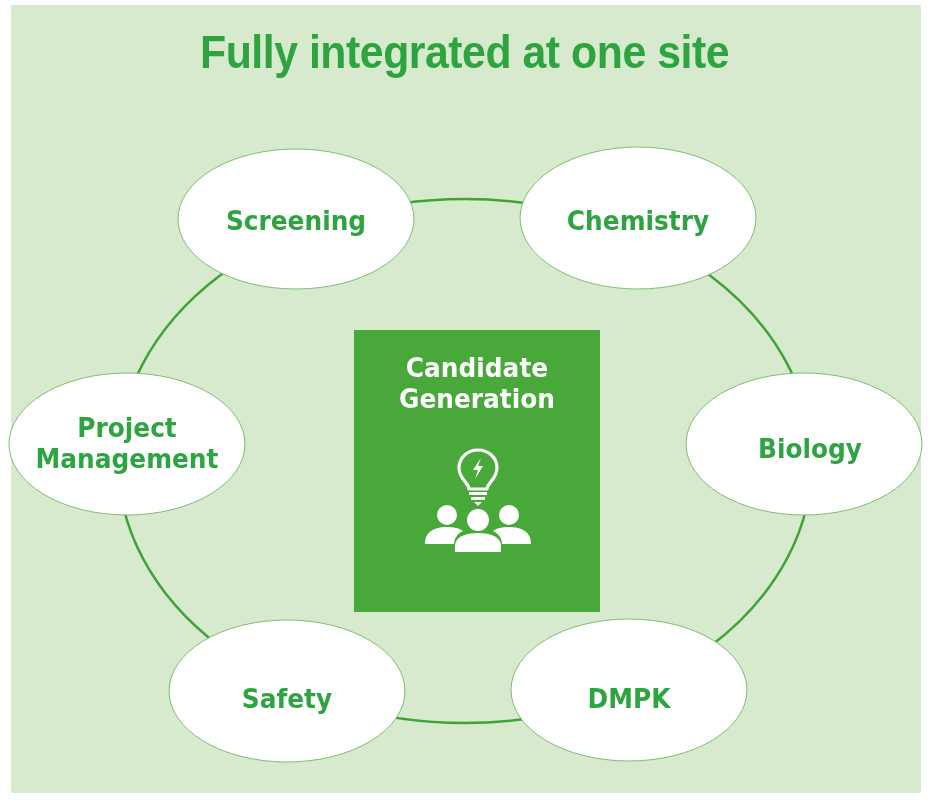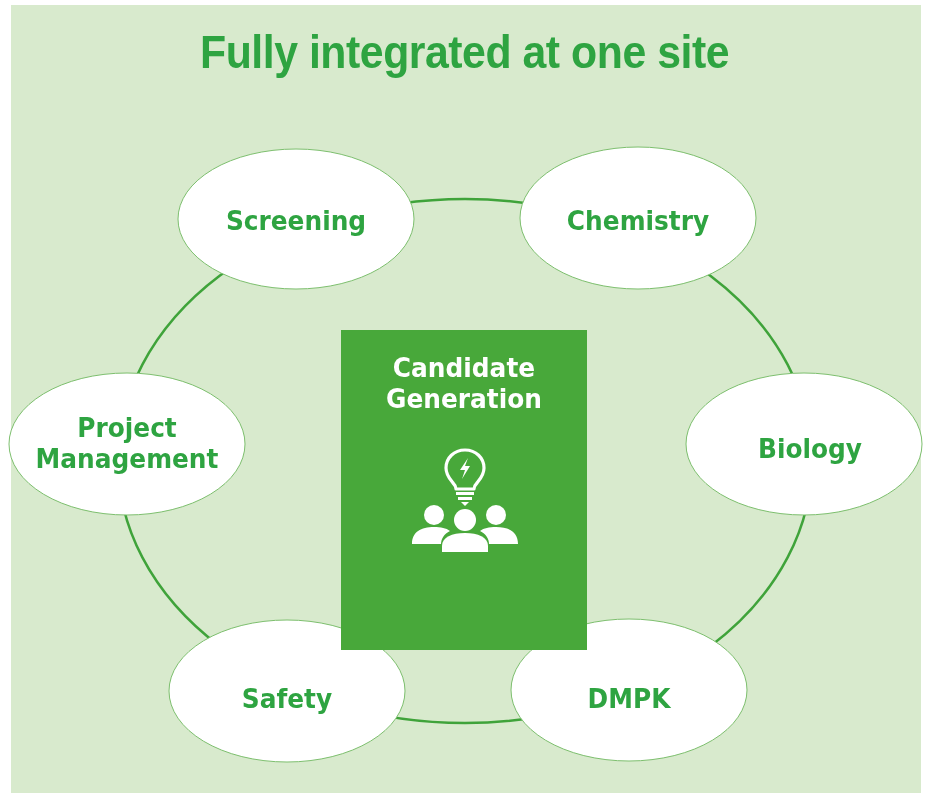--- a/index.html
+++ b/index.html
@@ -51,24 +51,24 @@
       font-family: "DejaVu Sans", sans-serif;
       font-weight: bold;
       color: #2ea441;
       font-size: 27px;
       line-height: 31px;
       white-space: nowrap;
       transform: translate(-50%, -50%) scaleX(0.92);
     }
     .center-box {
       position: absolute;
-      left: 341px;
+      left: 354px;
       top: 330px;
       width: 246px;
-      height: 320px;
+      height: 282px;
       background: #48a83a;
     }
     .center-title {
       position: absolute;
       left: 0;
       top: 22px;
       width: 246px;
       text-align: center;
       font-family: "DejaVu Sans", sans-serif;
       font-weight: bold;

